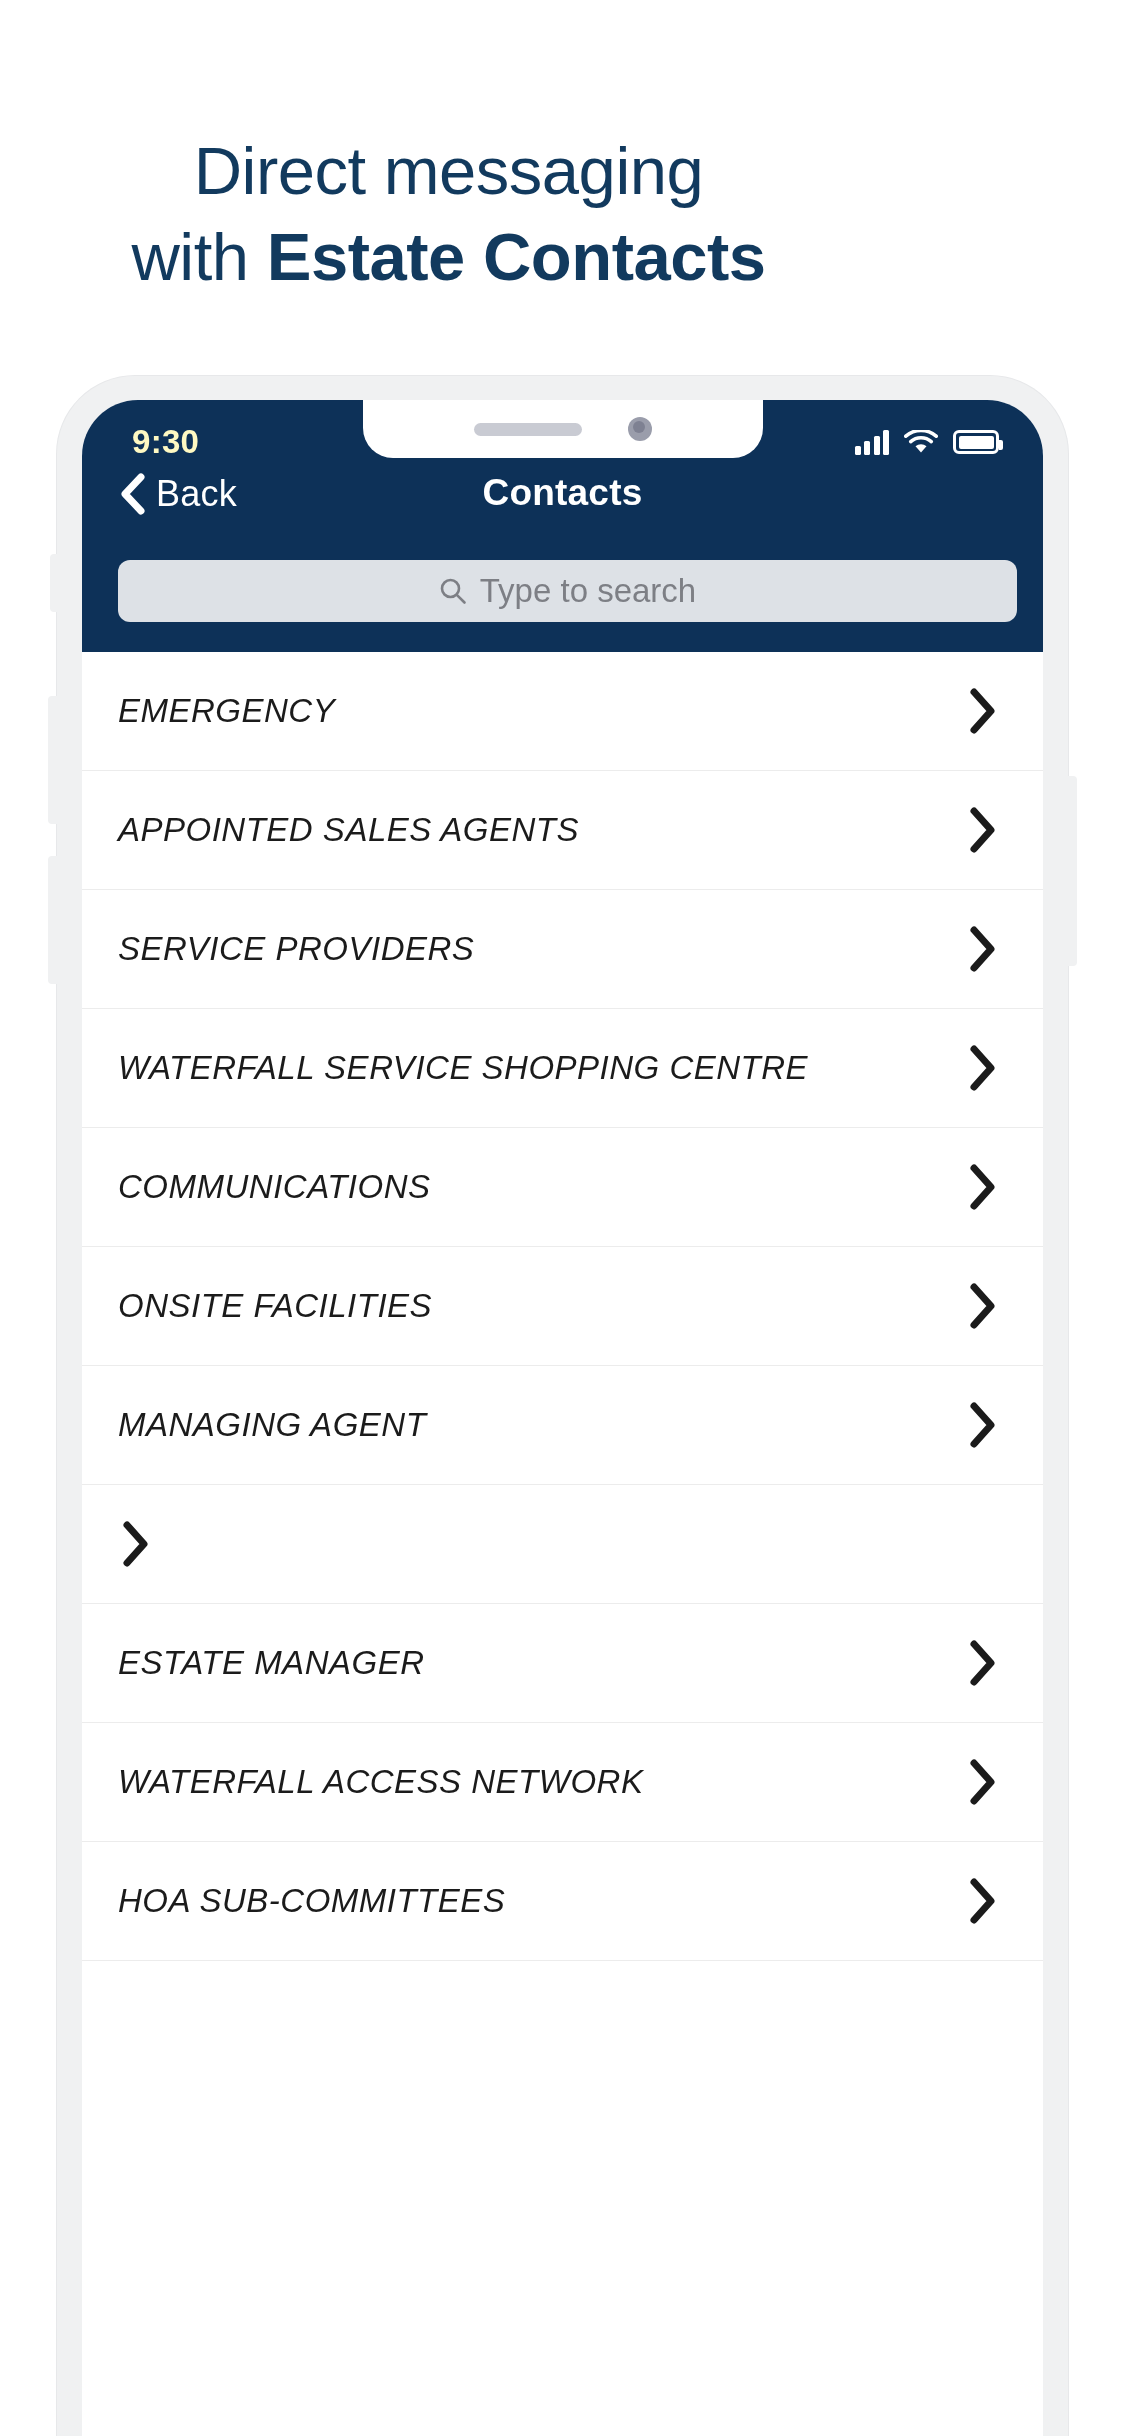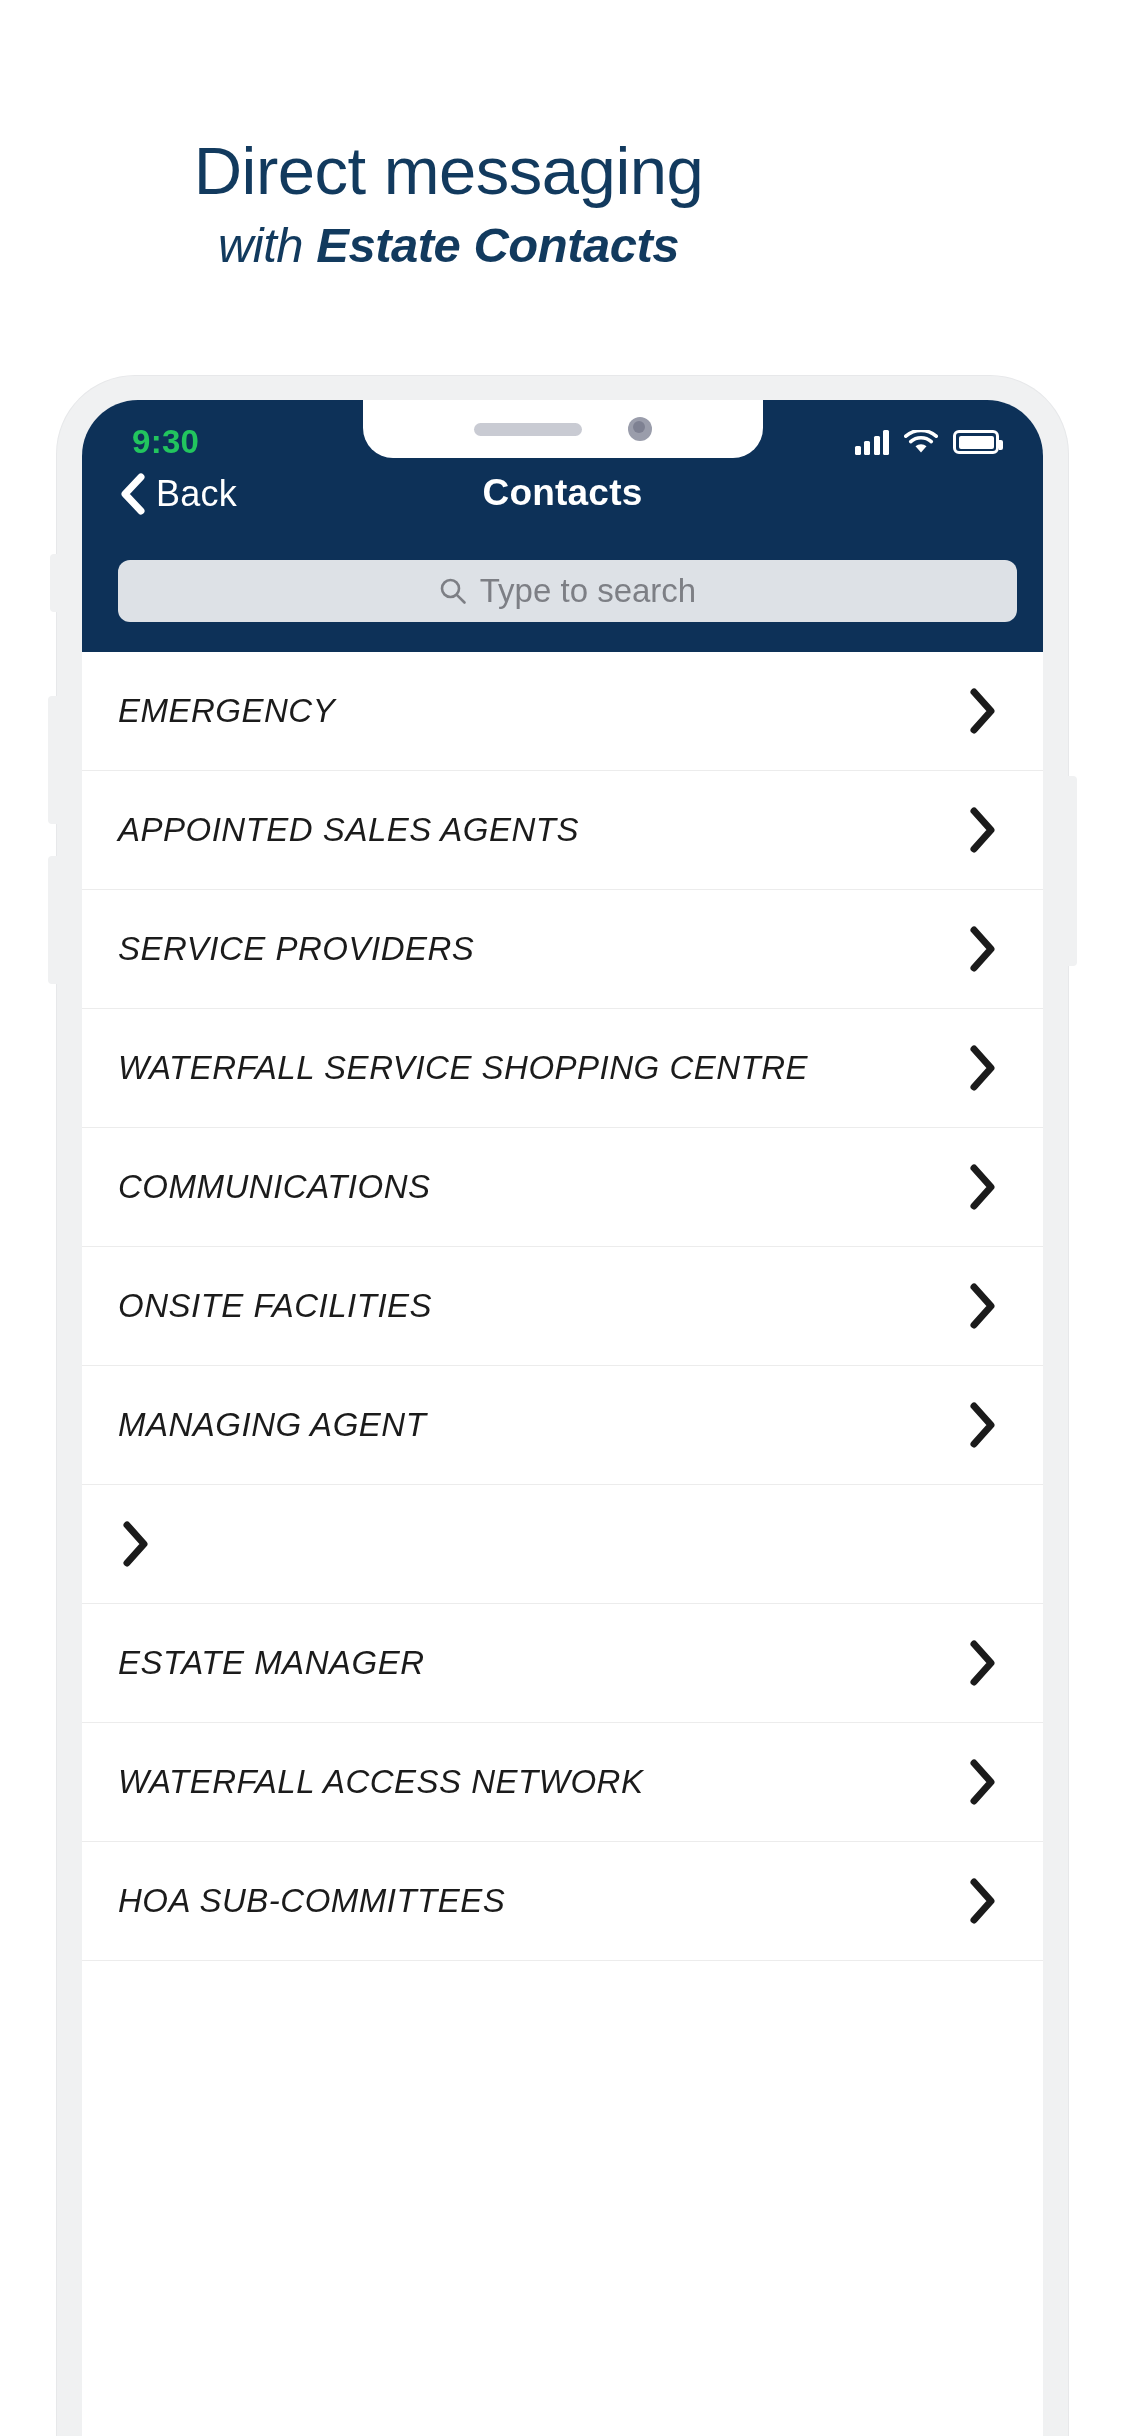--- a/index.html
+++ b/index.html
@@ -30,24 +30,23 @@
     line-height:1.28;
   }
   .headline .l1 {
     display:block;
     font-size:67px;
     font-weight:300;
     letter-spacing:-0.5px;
   }
   .headline .l2 {
     display:block;
-    font-size:49px;
+    font-size:67px;
     font-weight:300;
     letter-spacing:-0.5px;
-    font-style:italic;
   }
   .headline .l2 .strong {
     font-weight:700;
   }
 
   
   .phone-frame {
     position:absolute;
     left:57px;
     top:376px;
@@ -111,21 +110,21 @@
   .statusbar {
     position:relative;
     height:72px;
     background:#0d3158;
     display:flex;
     align-items:center;
     justify-content:space-between;
     padding:0 44px 0 50px;
   }
   .status-time {
-    color:#22c55e;
+    color:#fef9c3;
     font-size:33px;
     font-weight:600;
     letter-spacing:0.3px;
     margin-top:12px;
   }
   .status-right {
     display:flex;
     align-items:center;
     gap:15px;
     margin-top:12px;

